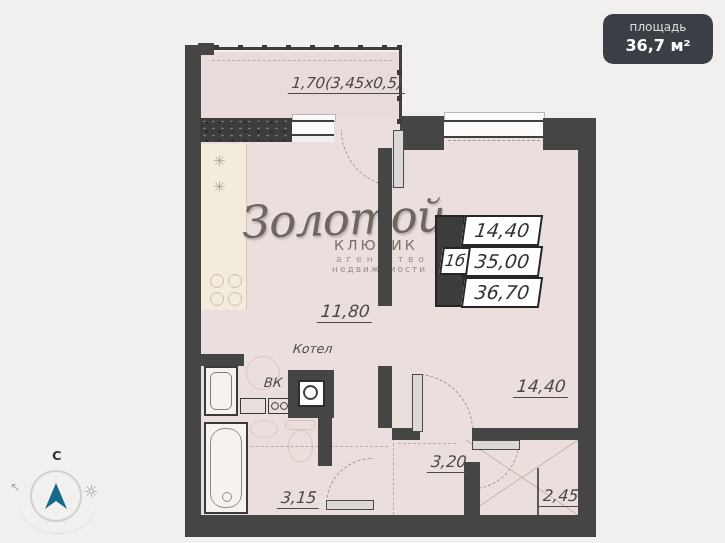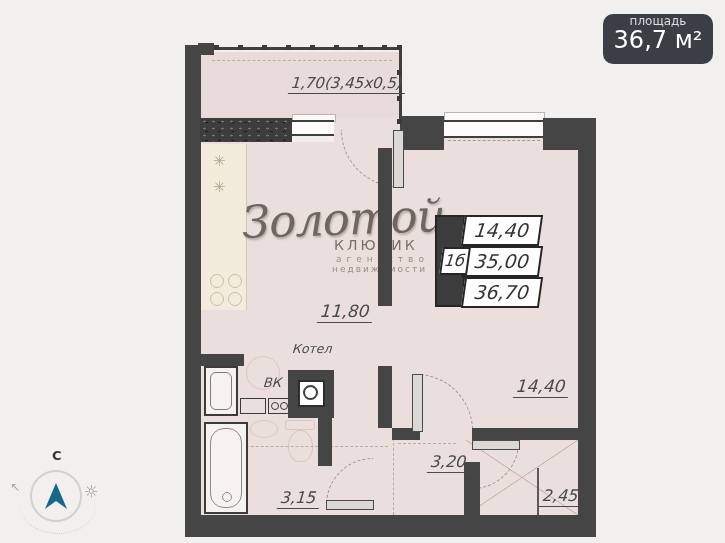--- a/index.html
+++ b/index.html
@@ -20,21 +20,21 @@
   .post{position:absolute;width:5px;height:5px;background:#3a3a3a;z-index:6;}
   .rail{position:absolute;background:#3f3f3f;z-index:5;}
   .fixture{position:absolute;border:2px solid #3a3a3a;background:#f6f2ef;z-index:5;box-sizing:border-box;}
   .faint{position:absolute;border:1.5px solid #dcc6bc;background:transparent;z-index:2;box-sizing:border-box;}
   .lbl{position:absolute;font-style:italic;color:#4a4a4a;z-index:7;white-space:nowrap;transform:skewX(-6deg);}
   .lbl-u{border-bottom:1.5px solid #4a4a4a;padding:0 3px 1px 3px;}
   .tbl-cell{position:absolute;background:#fff;border:2px solid #262626;box-sizing:border-box;z-index:7;
             font-style:italic;font-size:19px;color:#333;text-align:center;line-height:27px;transform:skewX(-8deg);}
   .logo{z-index:3;}
   .badge{position:absolute;left:603px;top:14px;width:110px;height:50px;background:#3a3e45;border-radius:10px;
-         display:flex;flex-direction:column;align-items:center;z-index:9;}
+         display:flex;flex-direction:column;align-items:center;justify-content:center;z-index:9;}
   .burner{position:absolute;color:#b4a78f;font-size:15px;z-index:2;}
   .stove-ring{position:absolute;width:14px;height:14px;border:1.5px solid #cbbca6;border-radius:50%;z-index:2;box-sizing:border-box;}
 </style>
 </head>
 <body>
 
 <div class="stage">
 
   <div class="floor" style="left:201px;top:52px;width:199px;height:68px;background:#e9dbda;"></div>
   <div class="floor" style="left:334px;top:118px;width:66px;height:26px;"></div>
@@ -158,21 +158,21 @@
   </div>
   <div class="lbl" style="left:278px;top:488px;font-size:16px;">
     <span class="lbl-u">3,15</span>
   </div>
   <div class="lbl" style="left:540px;top:486px;font-size:16px;">
     <span class="lbl-u">2,45</span>
   </div>
 
   <div class="badge">
     <div style="font-size:12px;color:#dcdcdc;line-height:14px;">площадь</div>
-    <div style="font-size:24px;font-weight:normal;color:#ffffff;line-height:24px;">36,7 м²</div>
+    <div style="font-size:16px;font-weight:bold;color:#ffffff;line-height:24px;">36,7 м²</div>
   </div>
 
   <div class="abs" style="left:8px;top:446px;width:110px;height:92px;z-index:8;">
     <div style="position:absolute;left:44px;top:2px;font-size:13px;font-weight:bold;color:#333;">С</div>
     <div style="position:absolute;left:22px;top:24px;width:52px;height:52px;border:2px solid #d2d1d0;border-radius:50%;box-sizing:border-box;"></div>
     <svg style="position:absolute;left:33px;top:34px;" width="30" height="32" viewBox="0 0 30 32">
       <polygon points="15,3 26,29 15,21 4,29" fill="#17698a"></polygon>
     </svg>
     <div style="position:absolute;left:76px;top:36px;font-size:16px;color:#9a9998;">☼</div>
     <div style="position:absolute;left:12px;top:32px;width:76px;height:56px;border-bottom:1.5px dotted #c4c3c2;border-radius:50%;box-sizing:border-box;"></div>

